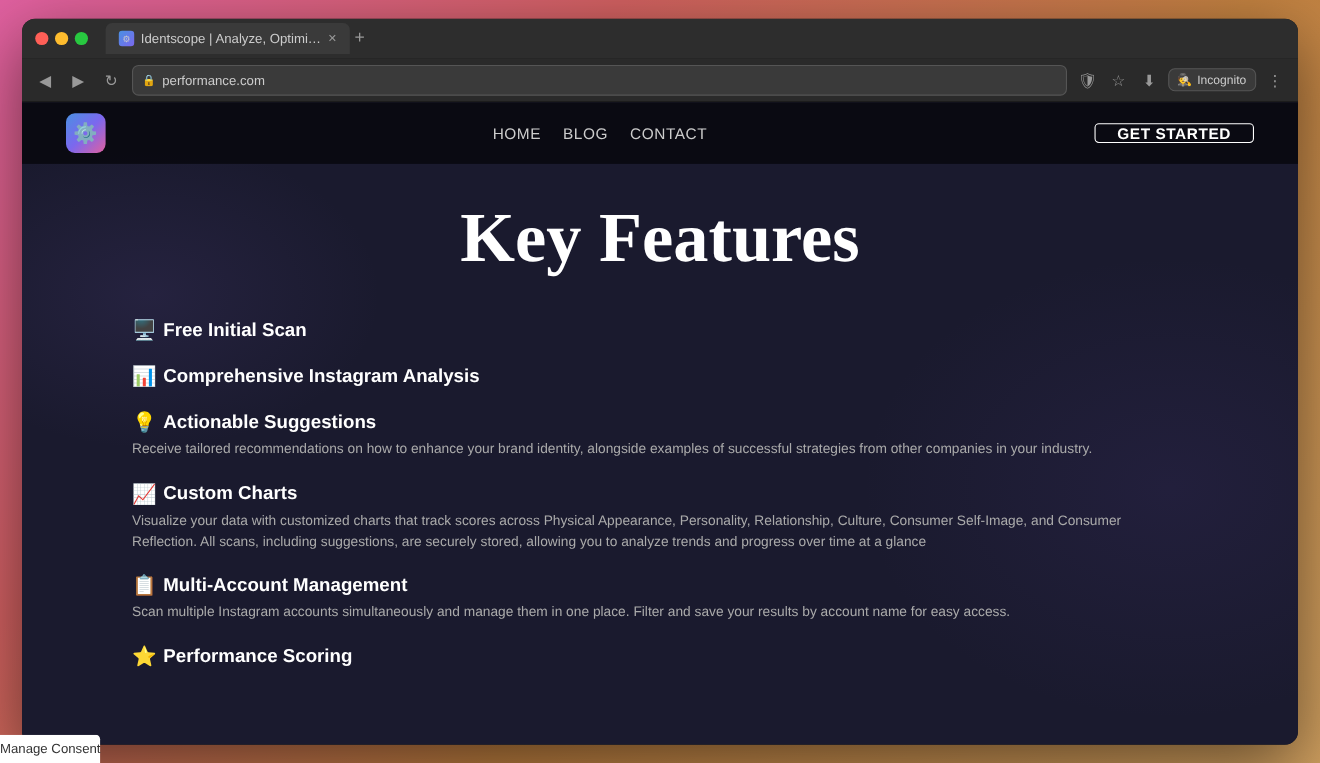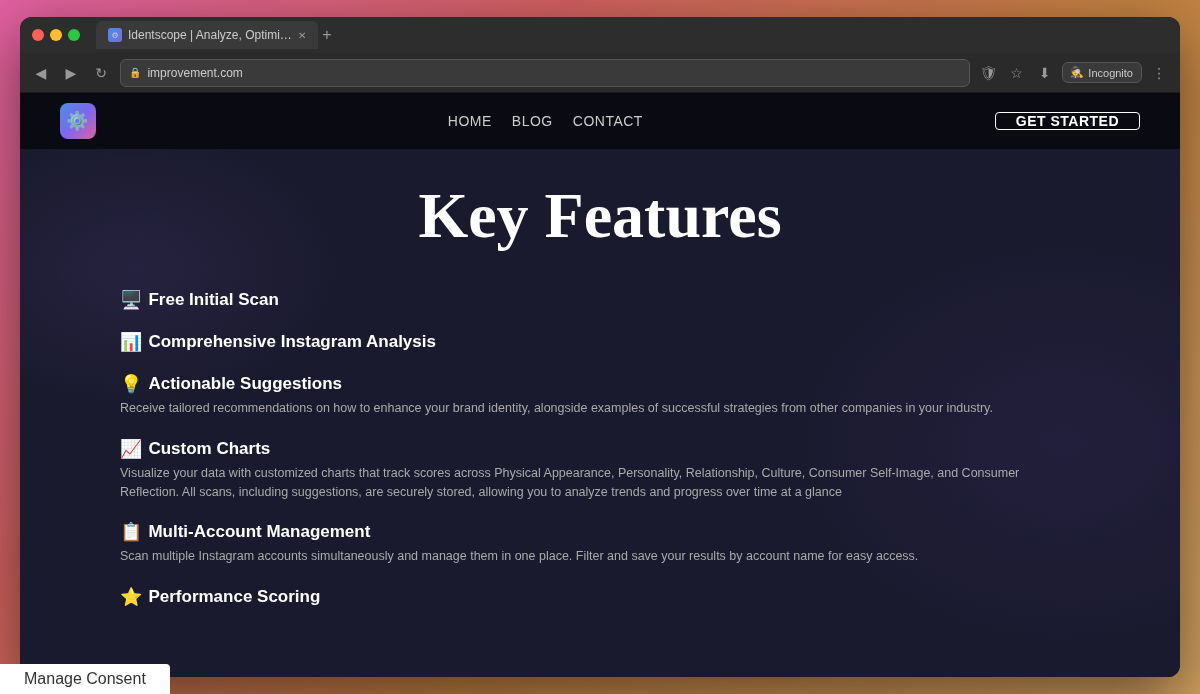--- a/index.html
+++ b/index.html
@@ -290,22 +290,22 @@
       max-width: 960px;
     }
 
     
     .consent-bar {
       position: fixed;
       bottom: 0;
       left: 0;
       background: #fff;
       color: #333;
-      font-size: 16px;
-      padding: 6px 24px;
+      font-size: 12px;
+      padding: 6px 0;
       border-top-right-radius: 4px;
       cursor: pointer;
       z-index: 1000;
     }
   </style>
 </head>
 <body>
 
 <div class="browser-window">
 
@@ -324,21 +324,21 @@
       <span class="new-tab-btn">+</span>
     </div>
   </div>
 
   <div class="browser-toolbar">
     <div class="nav-btn">◀</div>
     <div class="nav-btn">▶</div>
     <div class="nav-btn">↻</div>
     <div class="address-bar">
       <span class="address-bar-icon">🔒</span>
-      <span>improvement.com</span>
+      <span>performance.com</span>
     </div>
     <div class="toolbar-actions">
       <div class="toolbar-icon">🛡</div>
       <div class="toolbar-icon">☆</div>
       <div class="toolbar-icon">⬇</div>
       <div class="incognito-btn">
         <span>🕵</span>
         <span>Incognito</span>
       </div>
       <div class="toolbar-icon">⋮</div>

